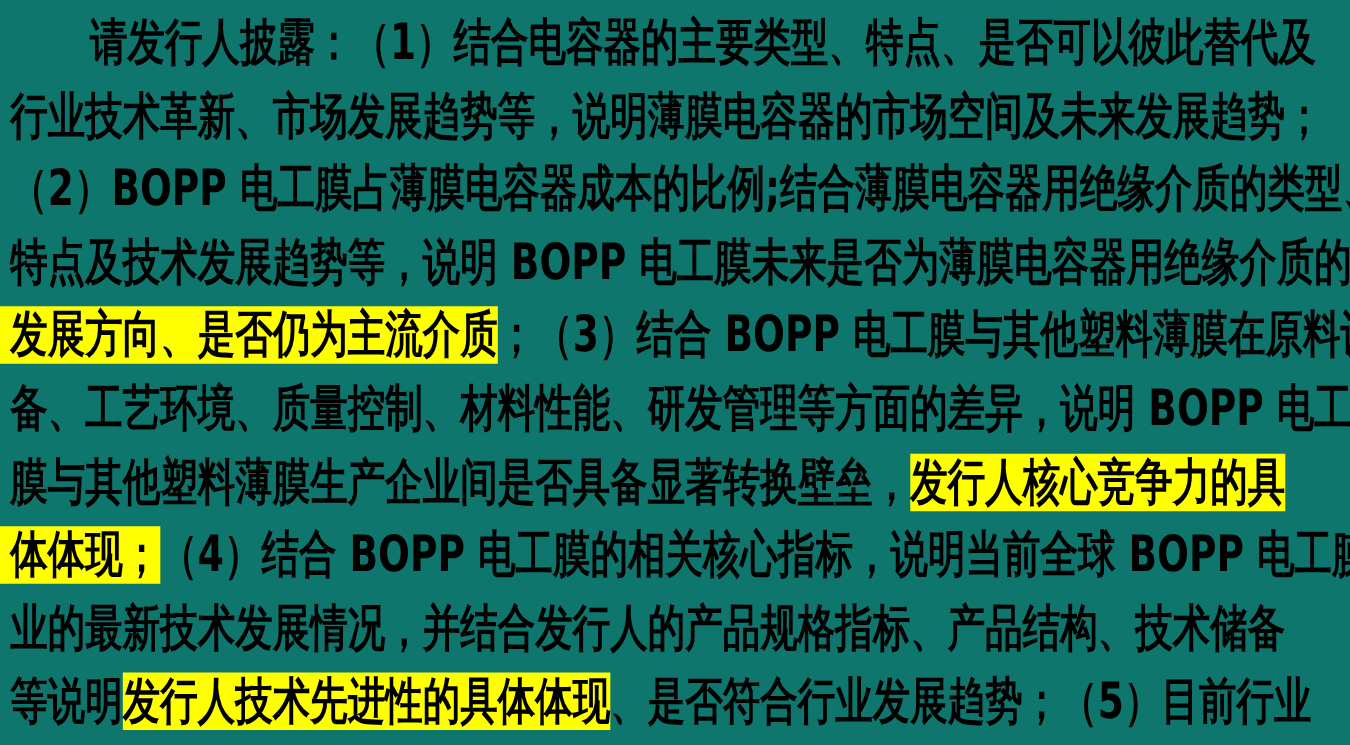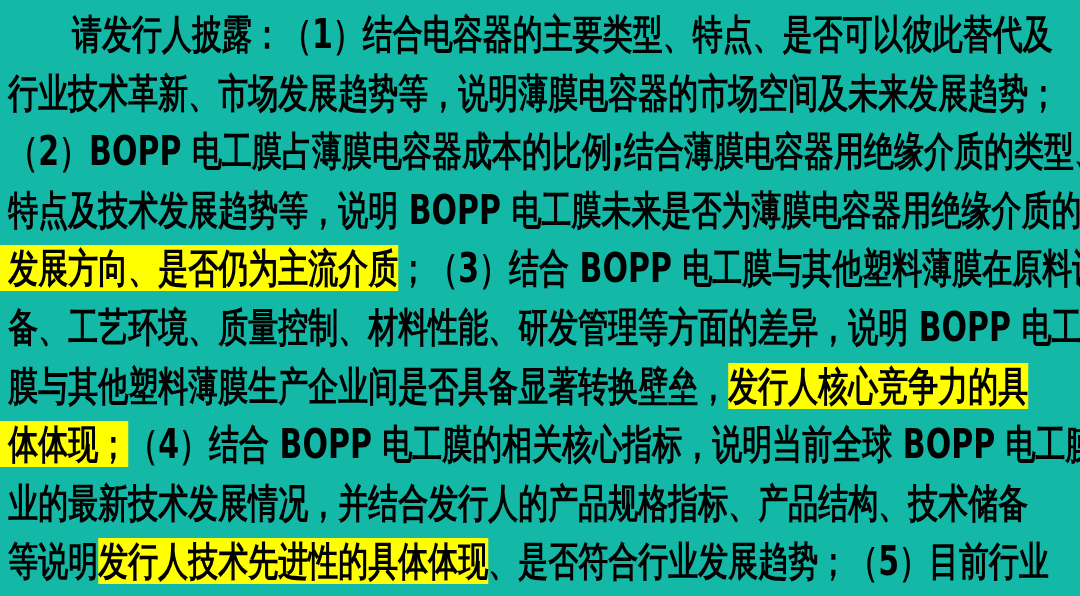--- a/index.html
+++ b/index.html
@@ -5,21 +5,21 @@
   html, body {
     margin: 0;
     padding: 0;
     background: #ffffff;
   }
   .page {
     position: relative;
     width: 1080px;
     height: 596px;
     overflow: hidden;
-    background: #14b8a6;
+    background: #0f766e;
     color: #000000;
   }
   
   .para {
     position: absolute;
     top: 5px;
     left: 0;
     width: 1440px;
     padding-left: 11px;
     transform: scaleX(0.75);

